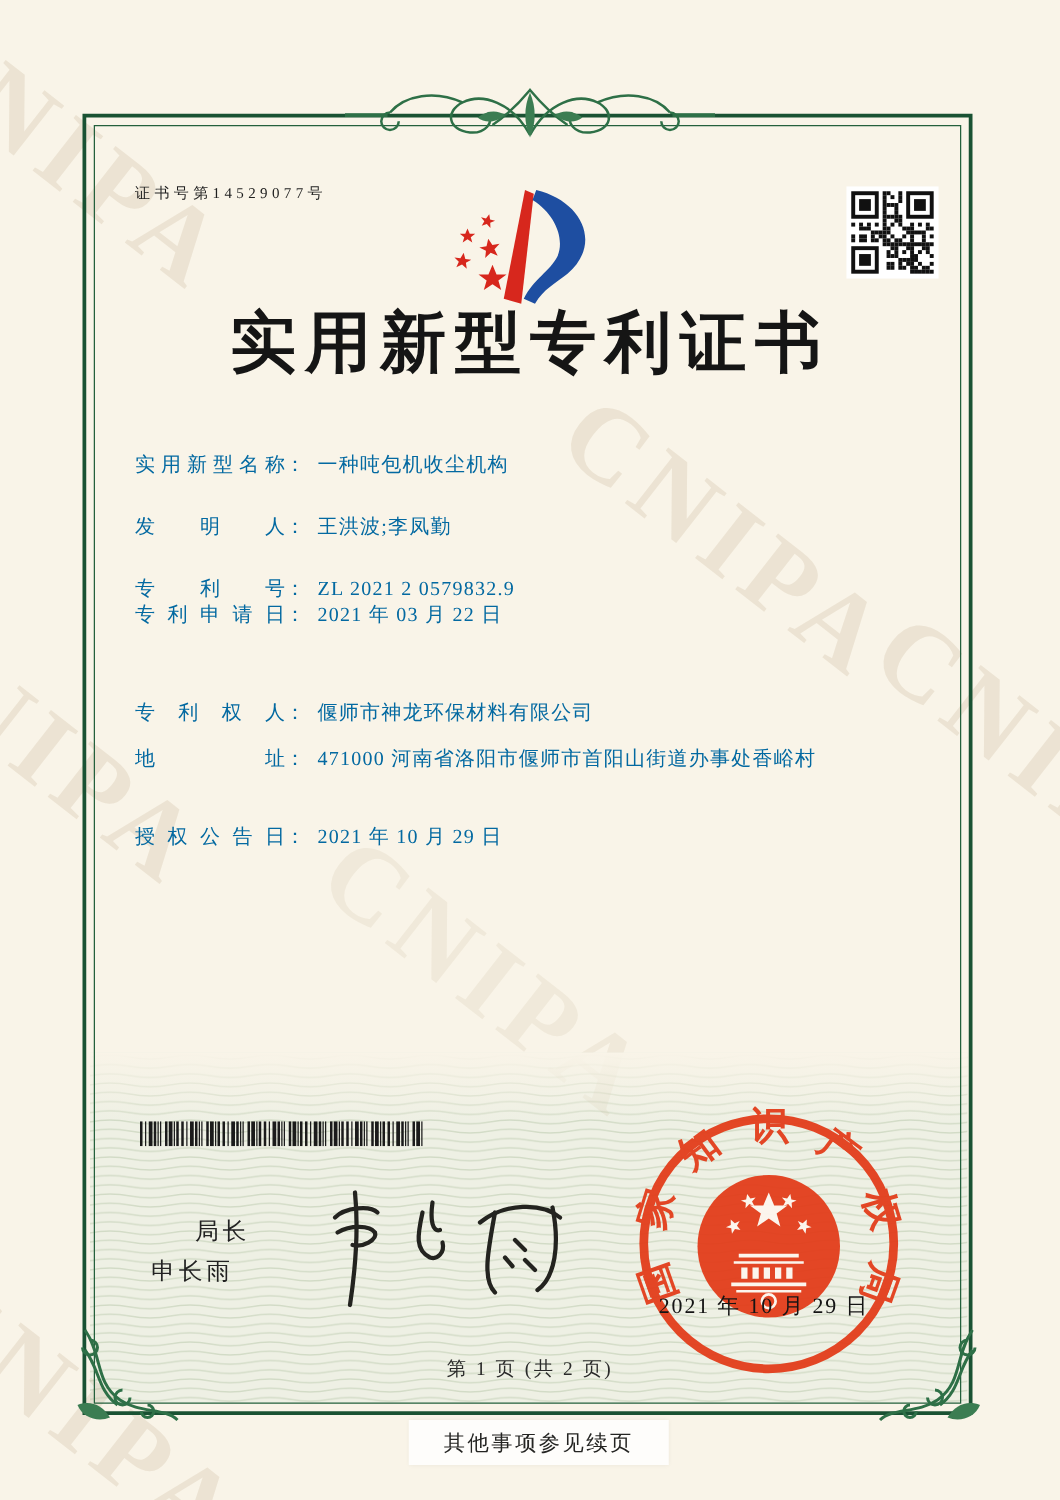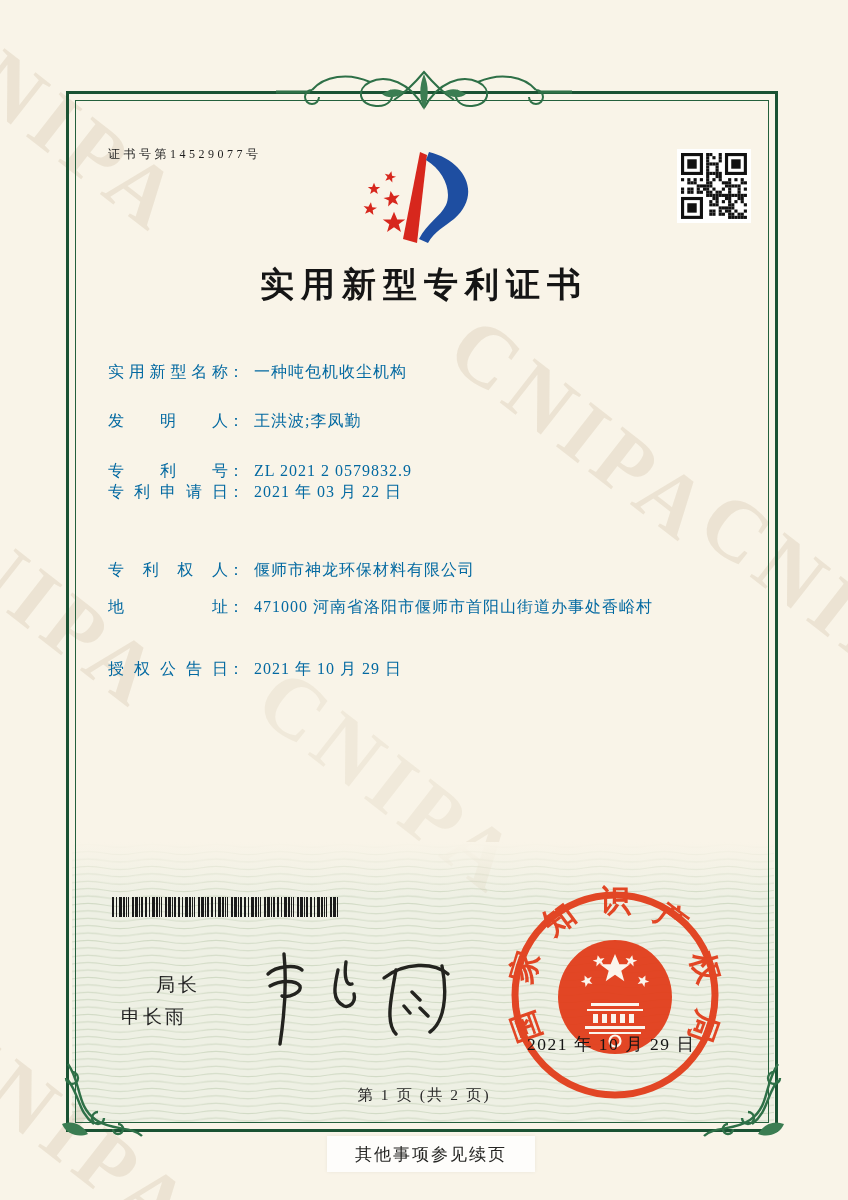--- a/index.html
+++ b/index.html
@@ -15,22 +15,22 @@
       border:3.5px solid #1a5233;box-sizing:border-box;z-index:2;}
   .frame-inner{position:absolute;left:75px;top:100px;width:694px;height:1023px;
       border:1.5px solid #24603c;box-sizing:border-box;z-index:2;}
   
   .waveband{position:absolute;left:72px;top:842px;width:702px;height:281px;
       background:#eef0e4;z-index:0;}
   .wavefade{position:absolute;left:72px;top:842px;width:702px;height:55px;
       background:linear-gradient(#f9f4e8,rgba(249,244,232,0));z-index:1;}
   .cert-no{position:absolute;left:108px;top:146px;font-size:12px;color:#1e1e1e;
       letter-spacing:3.5px;z-index:3;}
-  .title{position:absolute;left:0;top:262px;width:848px;text-align:center;
-      font-size:34px;font-weight:700;color:#151515;letter-spacing:7px;z-index:3;}
+  .title{position:absolute;left:0;top:239px;width:848px;text-align:center;
+      font-size:53px;font-weight:700;color:#151515;letter-spacing:7px;z-index:3;}
   .field-row{position:absolute;left:108px;width:660px;font-size:16px;color:#0369a1;z-index:3;}
   .flabel{display:inline-block;width:120px;text-align:justify;text-align-last:justify;
       vertical-align:top;}
   .colon{display:inline-block;margin-right:10px;}
   .fvalue{letter-spacing:1px;}
   .grant2{position:absolute;left:342px;top:0;}
   .bodytext{position:absolute;left:104px;top:698px;width:650px;z-index:3;}
   .bodytext p{margin:0;font-size:17px;line-height:1.93;color:#262624;
       text-indent:2em;letter-spacing:0.6px;}
   .director{position:absolute;left:121px;font-size:19px;color:#222;

